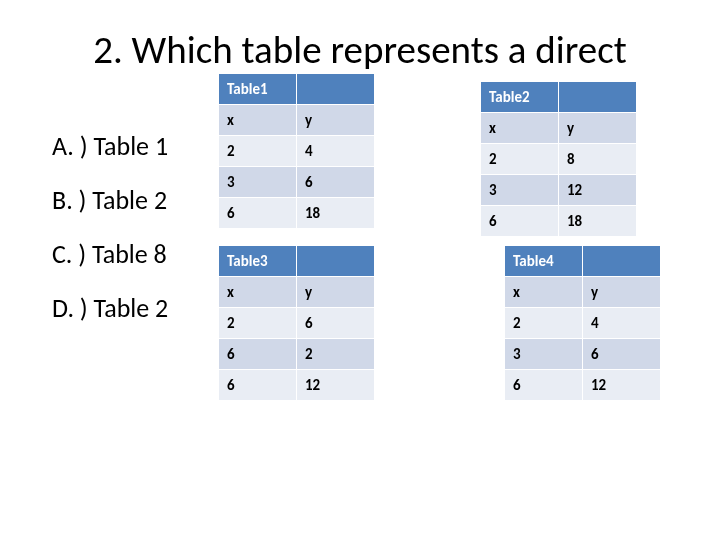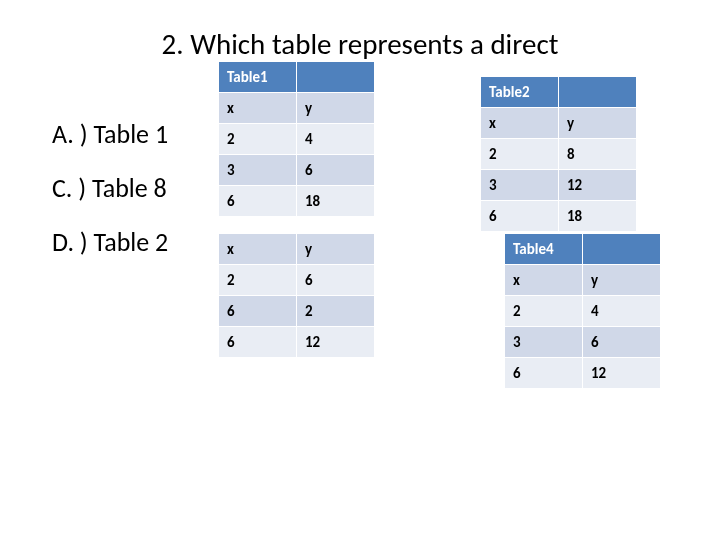--- a/index.html
+++ b/index.html
@@ -6,21 +6,21 @@
   body {
     width: 720px;
     height: 540px;
     background: #fff;
     font-family: Calibri, Arial, sans-serif;
     color: #000;
     position: relative;
     overflow: hidden;
   }
   .title {
-    font-size: 29px;
+    font-size: 39px;
     text-align: center;
     line-height: 1.15;
     padding: 28px 40px 0 40px;
     font-weight: 400;
   }
   .content {
     position: relative;
     width: 100%;
     height: 400px;
   }
@@ -58,39 +58,40 @@
   }
   .tbl .r1 {
     background: #e9edf4;
     color: #000;
   }
   .tbl .r2 {
     background: #d0d8e8;
     color: #000;
   }
   .t1 { left: 218px; top: 0px; }
-  .t2 { left: 480px; top: 15px; }
+  .t2 { left: 480px; top: 8px; }
   .t3 { left: 218px; top: 172px; }
   .t4 { left: 504px; top: 172px; }
   .t1 td, .t1 th, .t3 td, .t3 th { width: 78px; }
   .t2 td, .t2 th, .t4 td, .t4 th { width: 78px; }
   .t1 .hdr td:first-child, .t2 .hdr td:first-child,
   .t3 .hdr td:first-child, .t4 .hdr td:first-child { width: 78px; }
 </style>
 </head>
 <body>
 
 <div class="title">
   <span>2. Which table represents a direct</span><br>
 </div>
 
 <div class="content">
 
   <div class="answers">
     <div class="ans">A. ) Table 1</div>
+    <div class="ans">B. ) Table 2</div>
     <div class="ans">C. ) Table 8</div>
     <div class="ans">D. ) Table 2</div>
   </div>
 
   <table class="tbl t1">
     <tbody>
         <tr class="hdr">
           <td>Table1</td>
           <td></td>
         </tr>
@@ -133,20 +134,24 @@
         </tr>
     <tr class="r1">
           <td>6</td>
           <td>18</td>
         </tr>
   </tbody>
     </table>
 
   <table class="tbl t3">
     <tbody>
+        <tr class="hdr">
+          <td>Table3</td>
+          <td></td>
+        </tr>
     <tr class="sub">
           <td>x</td>
           <td>y</td>
         </tr>
     <tr class="r1">
           <td>2</td>
           <td>6</td>
         </tr>
     <tr class="r2">
           <td>6</td>

